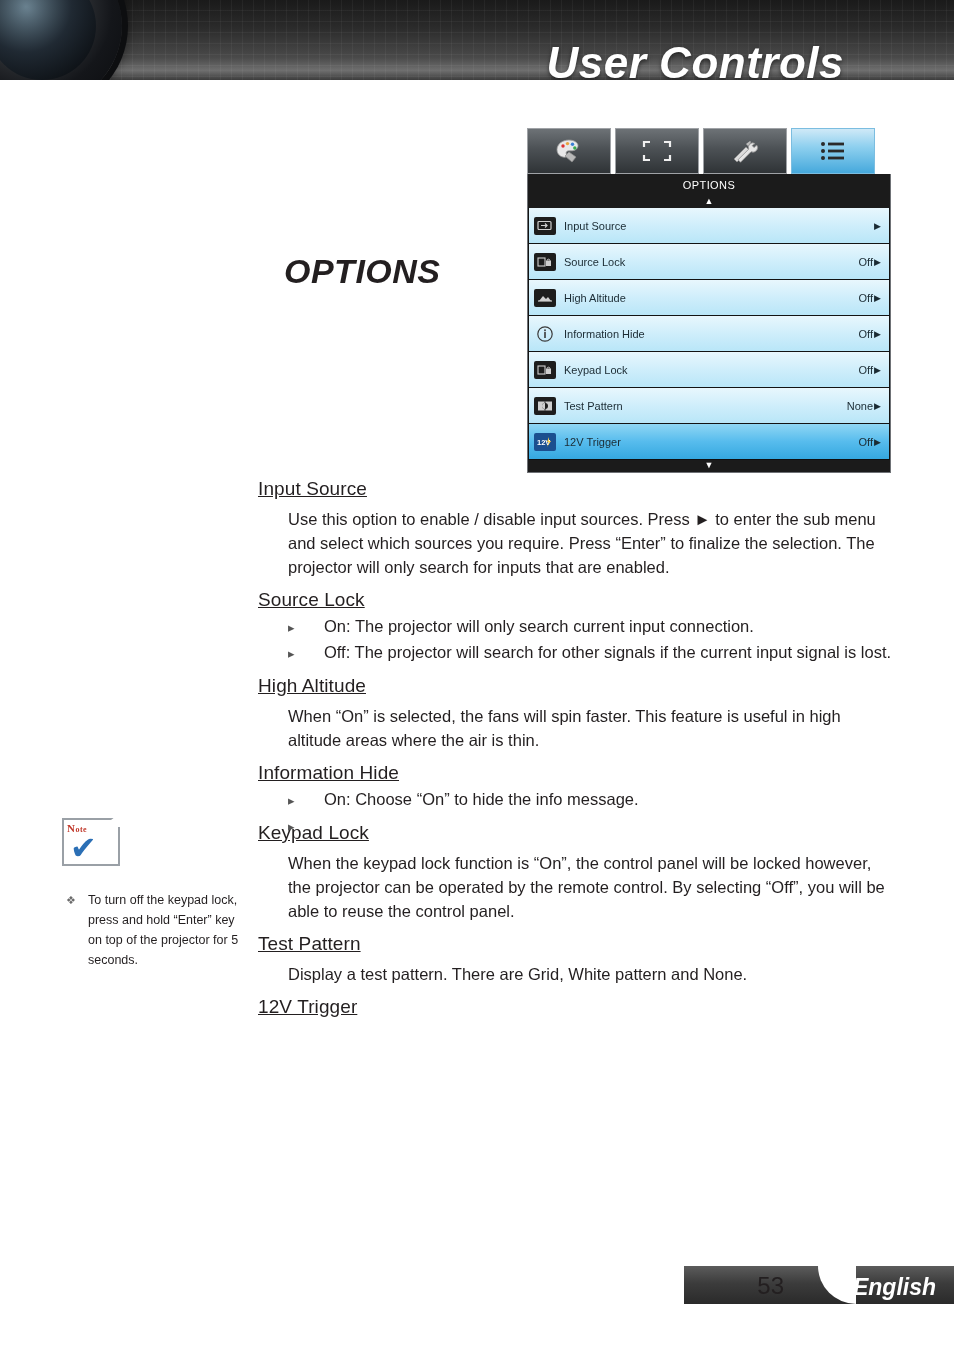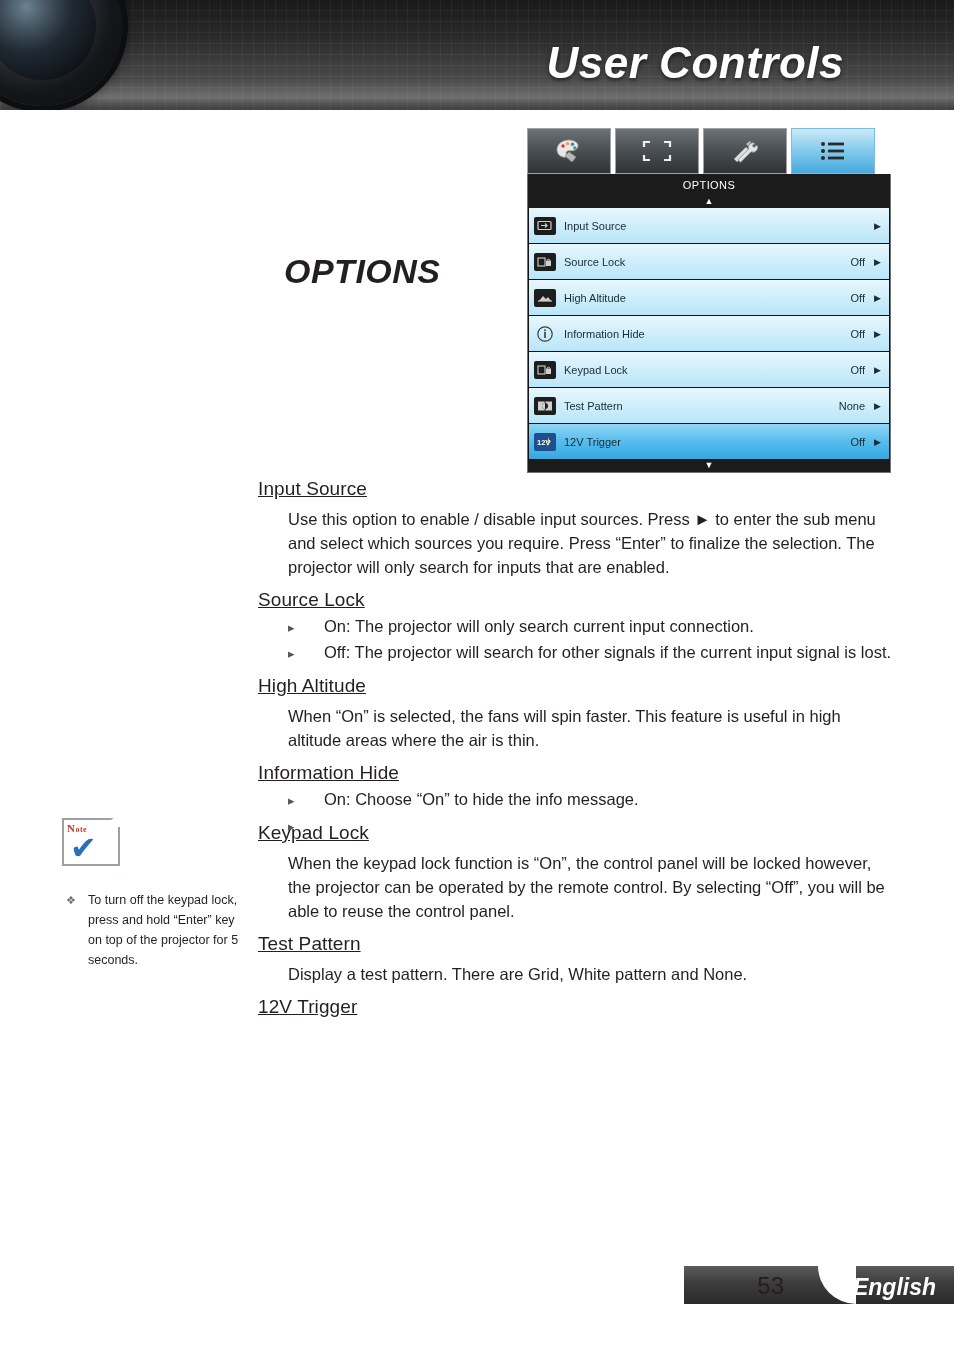--- a/index.html
+++ b/index.html
@@ -8,21 +8,21 @@
     width: 954px; height: 1354px;
     font-family: "Liberation Sans", sans-serif;
     background: #ffffff;
     position: relative;
     overflow: hidden;
     color: #231f20;
   }
 
   
   .header {
-    position: absolute; left:0; top:0; width:954px; height:110px;
+    position: absolute; left:0; top:0; width:954px; height:80px;
     background: linear-gradient(to bottom, #1a1a1a 0%, #2b2b2b 35%, #4a4a4a 72%, #6f6f6f 88%, #3c3c3c 100%);
     overflow: hidden;
   }
   .header-grid {
     position:absolute; left:0; top:0; width:954px; height:110px;
     background-image:
       repeating-linear-gradient(0deg, rgba(255,255,255,0.045) 0px, rgba(255,255,255,0.045) 1px, transparent 1px, transparent 11px),
       repeating-linear-gradient(90deg, rgba(255,255,255,0.045) 0px, rgba(255,255,255,0.045) 1px, transparent 1px, transparent 11px);
   }
   .header-title {
@@ -94,21 +94,21 @@
   }
   .osd-row.sel {
     background: linear-gradient(to bottom, #8fd6f4 0%, #57bced 50%, #35a8e0 100%);
   }
   .osd-ico {
     width:22px; height:18px; margin-right:8px;
     background:#1d1d1d; border-radius:2px;
     display:flex; align-items:center; justify-content:center; flex:0 0 auto;
   }
   .osd-label { flex:1 1 auto; }
-  .osd-val { margin-right:8px; color:#1b2b33; }
+  .osd-val { color:#1b2b33; }
   .osd-chev { width:8px; text-align:right; font-size:9px; color:#1b2b33; }
 
   
   .page-heading {
     position:absolute; left:284px; top:252px;
     font-size:34px; font-weight:bold; font-style:italic;
     letter-spacing:0.5px; color:#231f20;
   }
 
   

